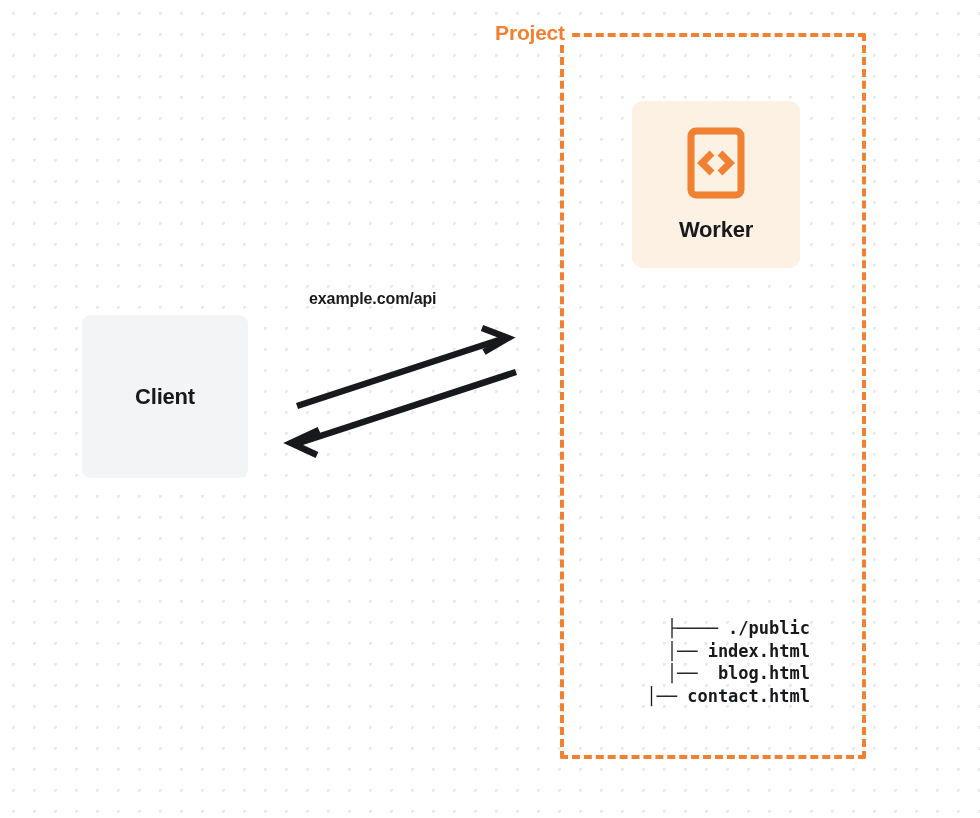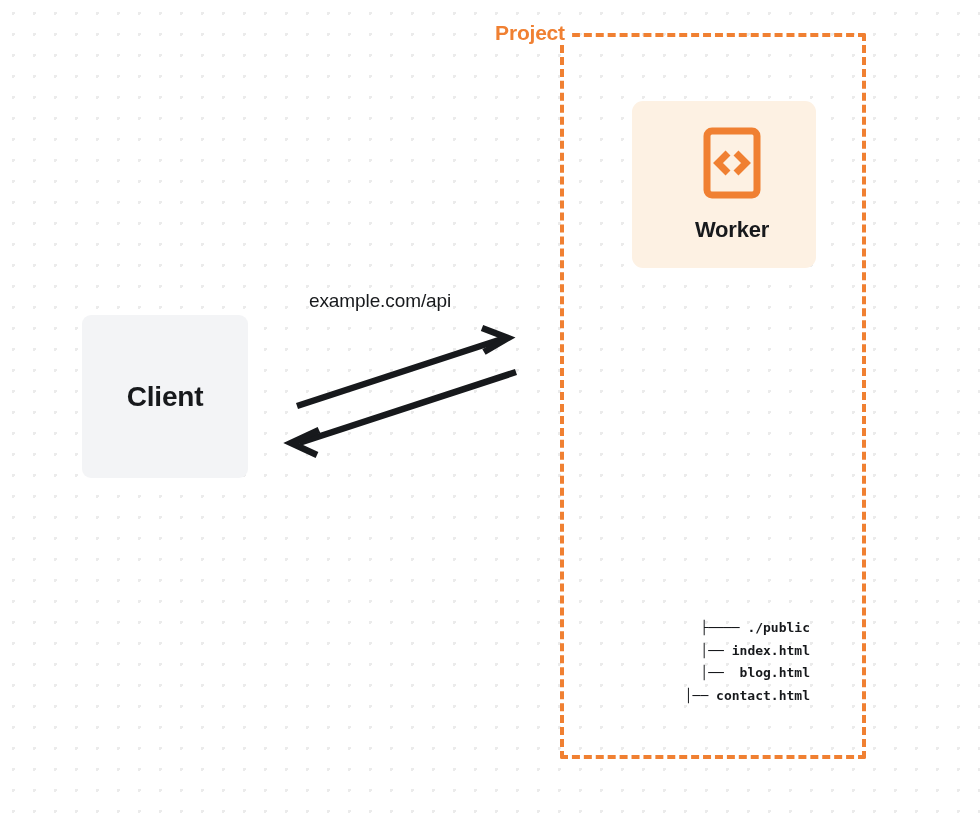--- a/index.html
+++ b/index.html
@@ -27,21 +27,21 @@
     top: 315px;
     width: 166px;
     height: 163px;
     background: #f3f4f6;
     border-radius: 9px;
     display: flex;
     align-items: center;
     justify-content: center;
   }
   .client-label {
-    font-size: 28px;
+    font-size: 22px;
     font-weight: 700;
     color: #17191c;
     letter-spacing: -0.2px;
   }
 
   
   .project-container {
     position: absolute;
     left: 560px;
     top: 33px;
@@ -68,21 +68,20 @@
 
   
   .node-card {
     position: absolute;
     background: #fdf1e3;
     border-radius: 11px;
     display: flex;
     flex-direction: column;
     align-items: center;
     justify-content: center;
-    padding-left: 16px;
   }
   .node-card.worker {
     left: 632px;
     top: 101px;
     width: 168px;
     height: 167px;
   }
   .node-card.assets {
     left: 629px;
     top: 450px;
@@ -100,43 +99,43 @@
     letter-spacing: -0.2px;
   }
 
   
   .file-tree {
     position: absolute;
     left: 600px;
     top: 617px;
     width: 210px;
     font-family: "DejaVu Sans Mono", "Liberation Mono", monospace;
-    font-size: 13px;
+    font-size: 17px;
     line-height: 22.5px;
     color: #17191c;
     white-space: pre;
     text-align: right;
     font-weight: 700;
   }
 
   
   .arrows {
     position: absolute;
     left: 0;
     top: 0;
     width: 980px;
     height: 818px;
     pointer-events: none;
   }
   .edge-label {
     position: absolute;
     left: 309px;
     top: 290px;
-    font-size: 19px;
-    font-weight: 400;
+    font-size: 16px;
+    font-weight: 700;
     color: #17191c;
     letter-spacing: -0.1px;
     white-space: nowrap;
   }
 </style>
 </head>
 <body>
 
 <div id="canvas">
 

